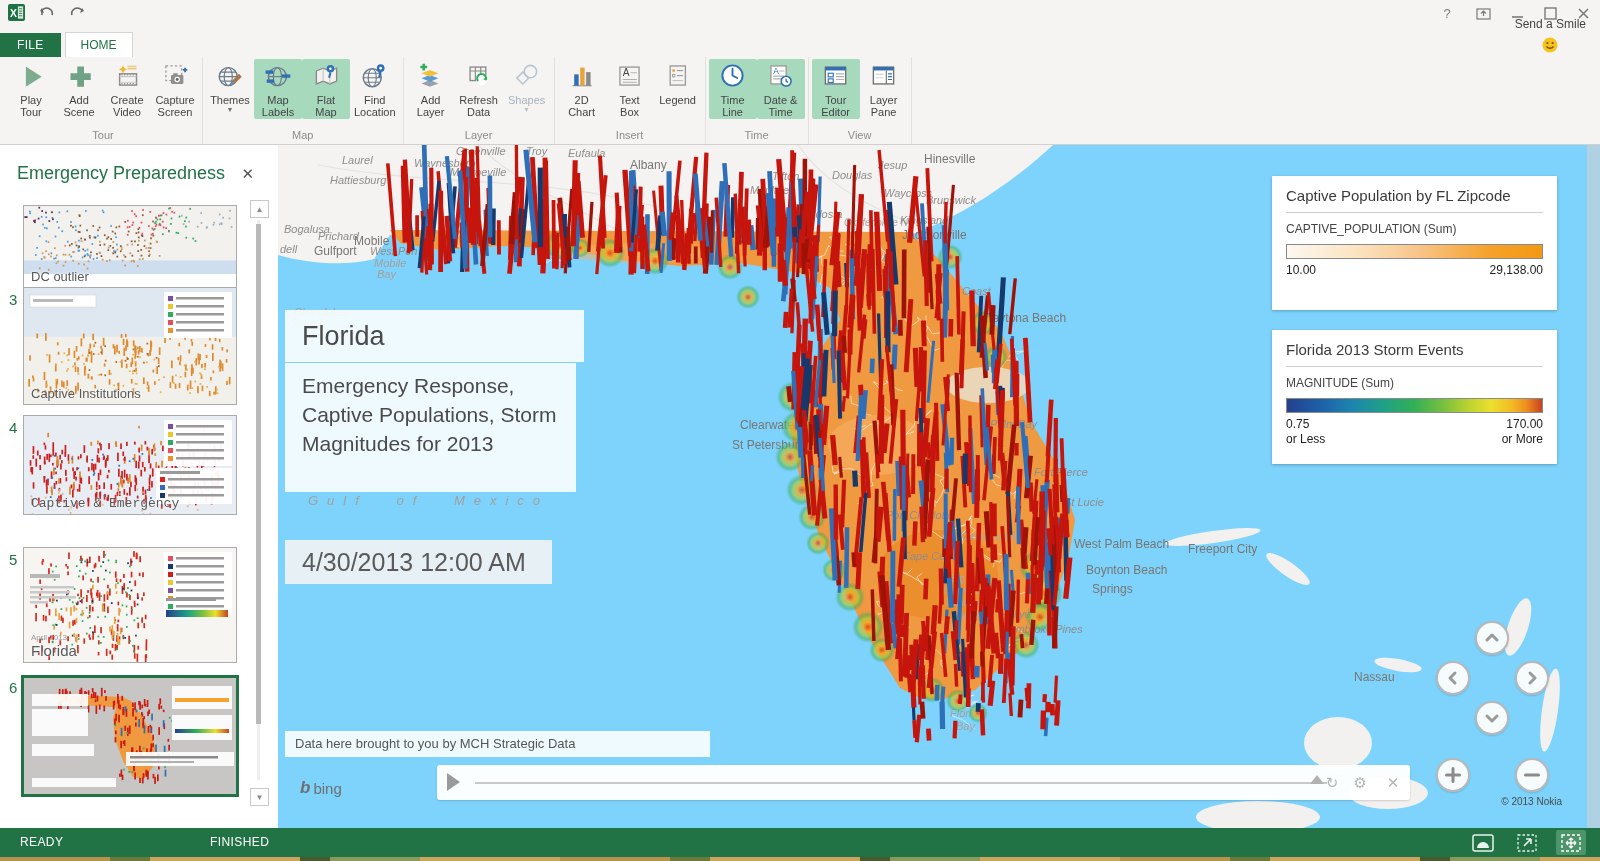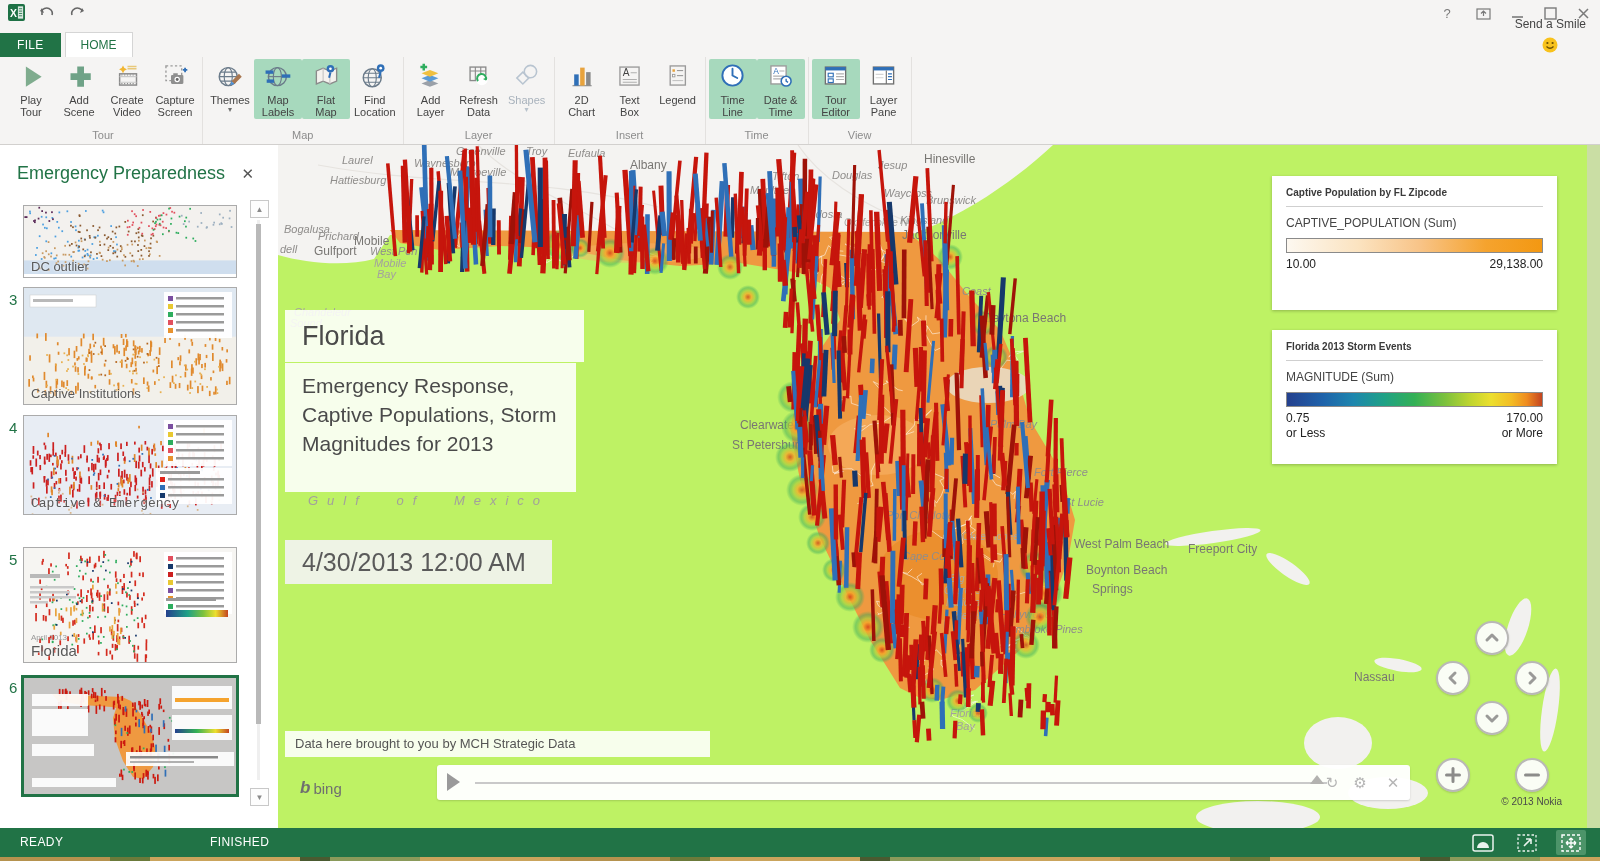--- a/index.html
+++ b/index.html
@@ -39,28 +39,28 @@
   .scene.sel .thumb{border:3px solid #217346;width:218px;margin-left:-2px;}
   .thumb svg{display:block;}
   .th-label{position:absolute;left:7px;bottom:3px;font-size:13px;color:#595959;text-shadow:0 0 3px #fff;}
   .th-sub{position:absolute;left:7px;bottom:20px;font-size:8px;color:#999;}
   .th-label.big{font-size:15px;}
   .tp-scroll{position:absolute;left:250px;top:55px;width:18px;height:600px;}
   .sc-btn{position:absolute;left:0;width:17px;height:16px;border:1px solid #c8c8c8;background:#fdfdfd;color:#8a8a8a;font-size:8px;display:flex;align-items:center;justify-content:center;}
   .sc-track{position:absolute;left:7px;top:20px;width:3px;height:560px;background:#efefef;}
   .sc-thumb{position:absolute;left:6px;top:24px;width:5px;height:500px;background:#b9b9b9;}
   
-  .mapwrap{position:relative;width:1322px;height:683px;background:#bef264;overflow:hidden;}
+  .mapwrap{position:relative;width:1322px;height:683px;background:#7dd3fc;overflow:hidden;}
   .ovbox{position:absolute;background:rgba(255,255,255,.88);color:#4a4a4a;}
   .ov-title{left:7px;top:165px;width:282px;height:52px;font-size:27px;line-height:52px;padding-left:17px;}
   .ov-desc{left:7px;top:218px;width:266px;height:113px;font-size:21px;line-height:29px;padding:8px 8px 8px 17px;}
   .ov-date{left:7px;top:395px;width:250px;height:44px;font-size:25px;line-height:44px;padding-left:17px;background:rgba(243,243,243,.9);color:#5a5a5a;}
   .ov-attr{left:7px;top:586px;width:415px;height:26px;font-size:13px;line-height:26px;padding-left:10px;color:#555;}
   .legend{position:absolute;left:994px;width:285px;height:134px;background:#fff;box-shadow:0 1px 3px rgba(0,0,0,.25);padding:11px 14px;box-sizing:border-box;}
-  .lg-title{font-size:10px;color:#3a3a3a;font-weight:bold;}
+  .lg-title{font-size:15px;color:#3a3a3a;}
   .lg-hr{border:none;border-top:1px solid #cfcfcf;margin:8px 0 9px 0;}
   .lg-field{font-size:12px;color:#444;}
   .lg-bar{height:13px;border:1px solid #8a8a8a;margin-top:8px;}
   .lg-g1{background:linear-gradient(90deg,#fdf8f0,#fbe3c0 28%,#f8c488 52%,#f5a32e 78%,#f39812);}
   .lg-g2{background:linear-gradient(90deg,#24408e,#1e62aa 14%,#1d86ae 26%,#1fa186 38%,#33b055 50%,#7cc13d 62%,#c0d52f 72%,#ecdf2e 80%,#f3bc24 88%,#ef8c20 94%,#c44420);}
   .lg-row{display:flex;justify-content:space-between;font-size:12px;color:#222;margin-top:4px;line-height:15px;}
   .tooltip{position:absolute;left:750px;top:443px;width:380px;height:58px;background:#fff;border:1px solid #c9c9c9;box-shadow:2px 3px 7px rgba(0,0,0,.3);box-sizing:border-box;}
   .tt-title{font-size:15px;color:#222;margin:8px 0 6px 10px;}
   .tt-val{font-size:12px;color:#333;margin-left:14px;}
   .navbtn{position:absolute;width:34px;height:34px;border-radius:50%;background:rgba(253,253,253,.95);border:2px solid #b9b8b6;box-sizing:border-box;box-shadow:0 1px 2px rgba(0,0,0,.15);display:flex;align-items:center;justify-content:center;cursor:pointer;}
@@ -337,21 +337,21 @@
       </div>
     </div>
 
   <div class="main">
 
     <div class="tourpane">
       <div class="tp-title">Emergency Preparedness</div>
       <div class="tp-close">✕</div>
       <div id="scenes">
           <div class="scene" style="left: 23px; top: 60px;">
-            <div class="thumb" style="height: 73px;">
+            <div class="thumb" style="height: 83px;">
               <svg width="214" height="68" viewBox="0 0 214 68">
                 <rect width="214" height="68" fill="#f3f1ee"></rect>
                 <rect x="0" y="54.400000000000006" width="214" height="13.600000000000001" fill="#cfdeee"></rect>
                 <rect x="5.3" y="6.4" width="1.7" height="1.8" fill="#4da0e0"></rect>
                 <rect x="92.1" y="37.6" width="1.7" height="1.8" fill="#4da0e0"></rect>
                 <rect x="51.1" y="23.3" width="1.7" height="1.8" fill="#4da0e0"></rect>
                 <rect x="46.2" y="15.1" width="1.7" height="1.8" fill="#4da0e0"></rect>
                 <rect x="54.0" y="39.1" width="1.7" height="1.8" fill="#4da0e0"></rect>
                 <rect x="27.5" y="11.0" width="1.7" height="1.8" fill="#4da0e0"></rect>
                 <rect x="73.0" y="28.8" width="1.7" height="1.8" fill="#4da0e0"></rect>

